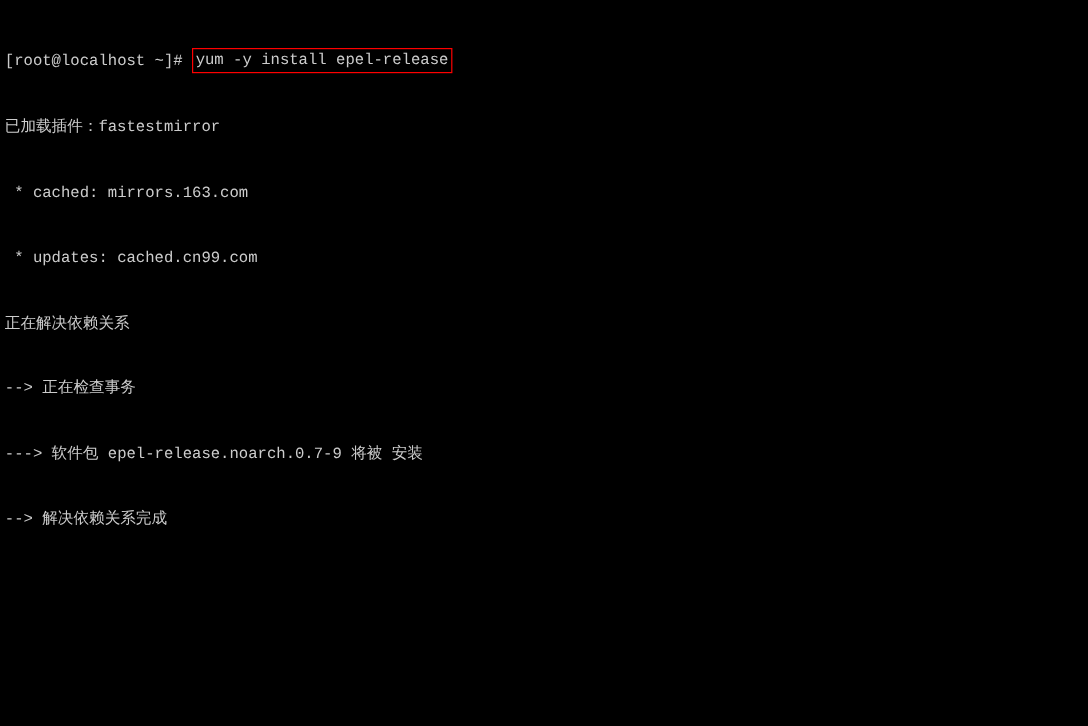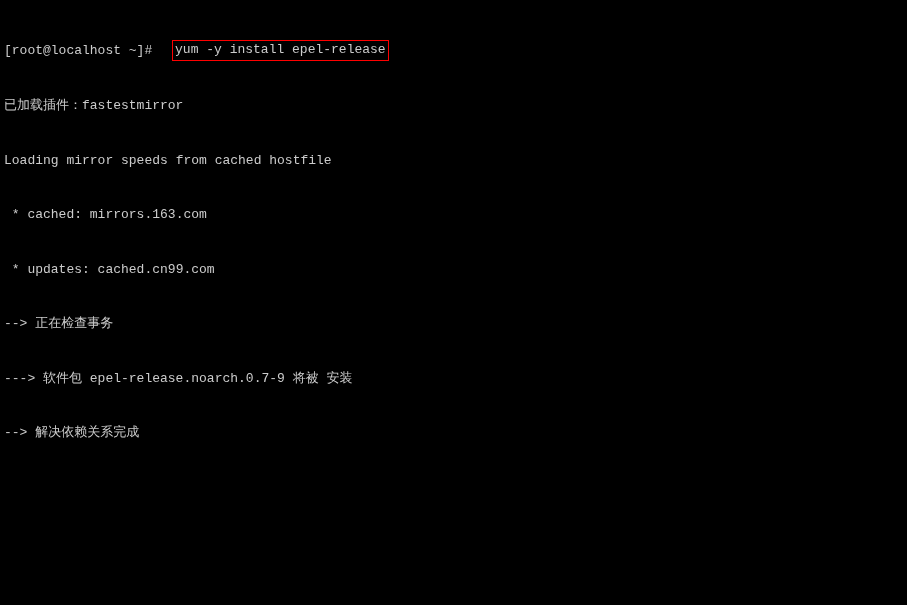--- a/index.html
+++ b/index.html
@@ -22,37 +22,36 @@
       white-space: pre;
     }
     .prompt-line {
       display: flex;
       align-items: flex-end;
     }
     .highlighted-command {
       border: 1px solid #ff0000;
       padding: 0 2px;
       display: inline-block;
-      margin-left: 12px;
     }
     .blank-line {
       height: 1.4em;
     }
   </style>
 </head>
 <body>
 
 <div class="terminal">
   <div class="prompt-line">
     <span>[root@localhost ~]# </span><span class="highlighted-command">yum -y install epel-release</span>
   </div>
   <div>已加载插件：fastestmirror</div>
-  <div>Loading mirror speeds from cached hostfile</div>
   <div> * cached: mirrors.163.com</div>
   <div> * updates: cached.cn99.com</div>
+  <div>正在解决依赖关系</div>
   <div>--&gt; 正在检查事务</div>
   <div>---&gt; 软件包 epel-release.noarch.0.7-9 将被 安装</div>
   <div>--&gt; 解决依赖关系完成</div>
   <div class="blank-line"></div>
   
   
   
   
   
   

